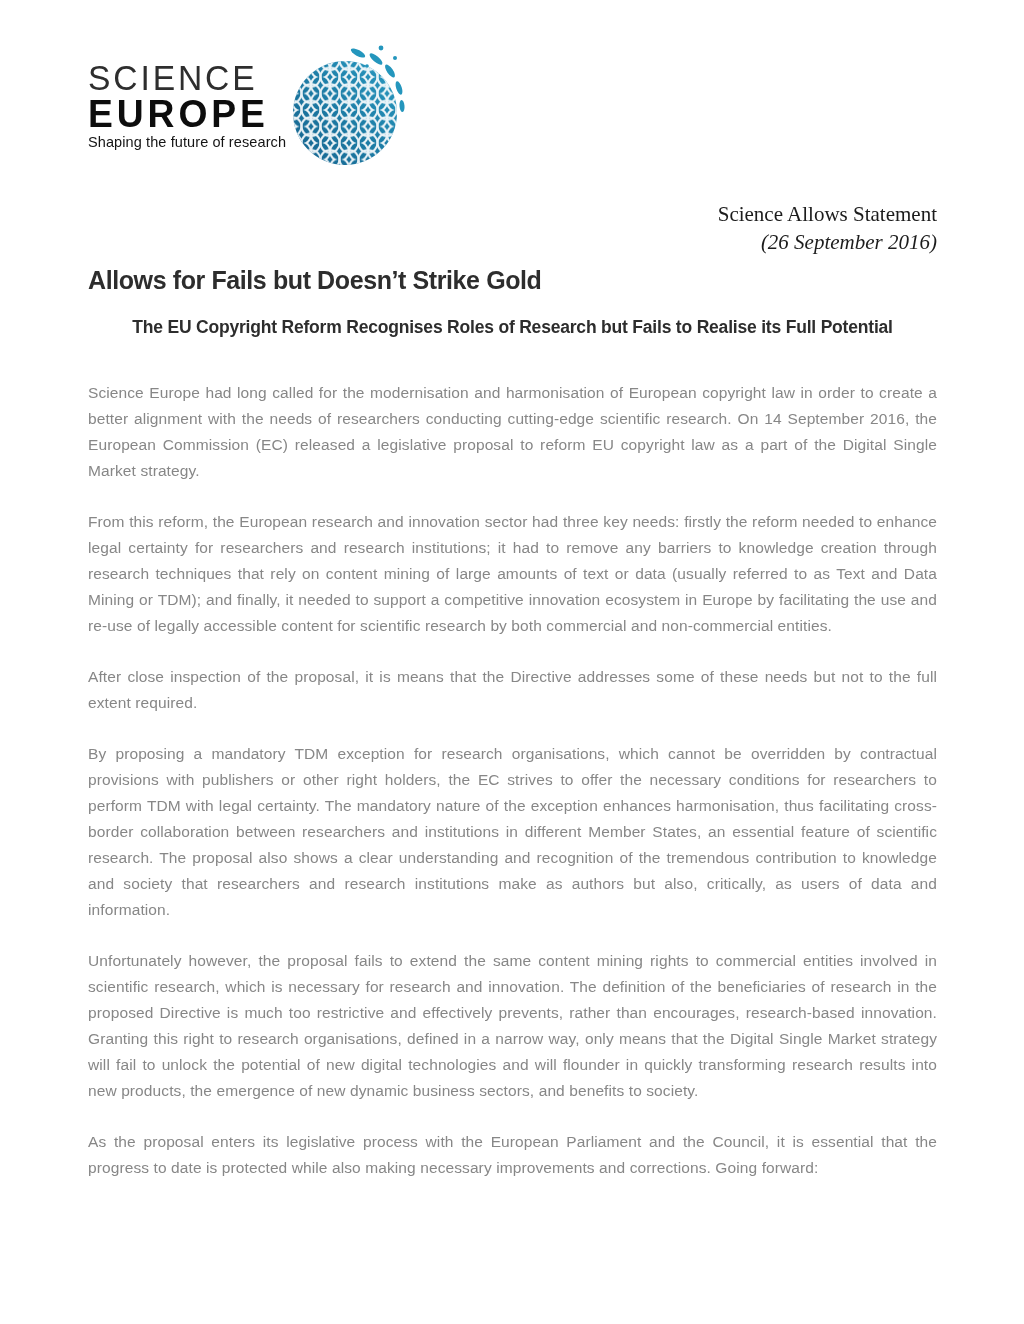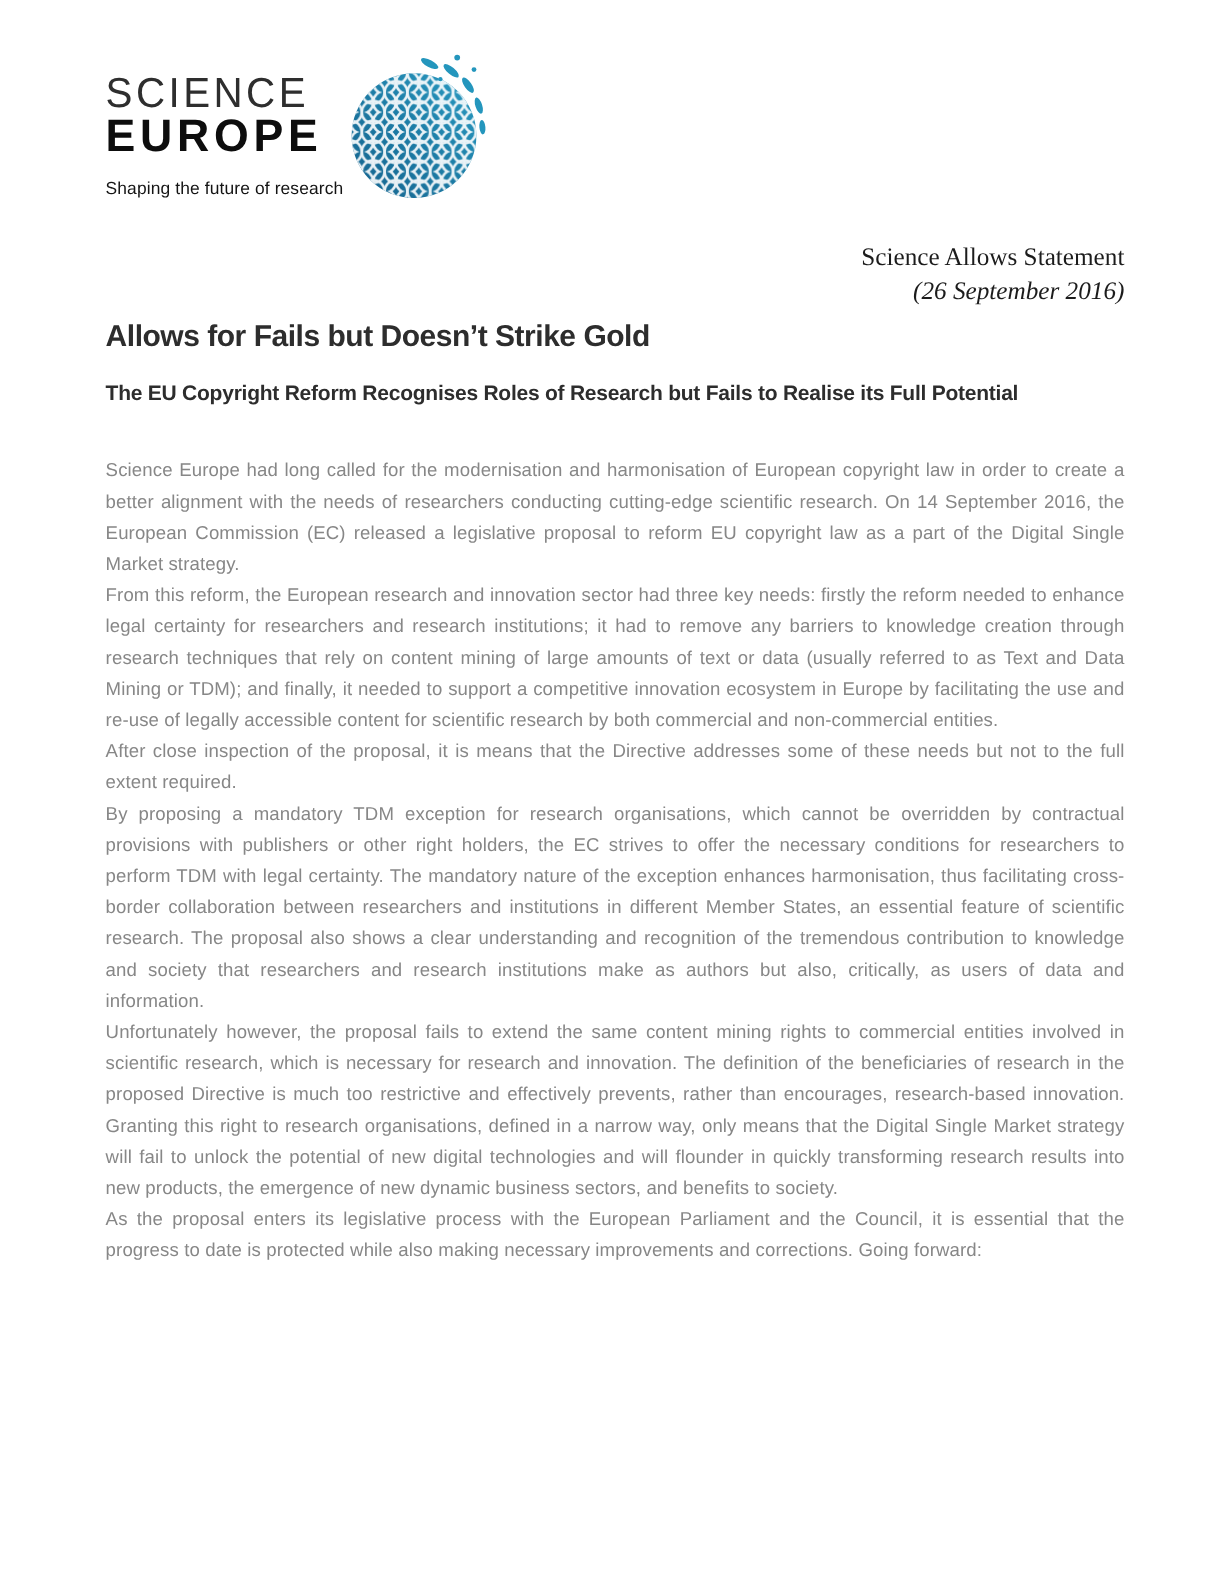--- a/index.html
+++ b/index.html
@@ -45,21 +45,21 @@
     color: #0d0d0d;
     letter-spacing: 4px;
     line-height: 1.02;
     transform: scaleX(0.98);
     transform-origin: left center;
   }
   .logo-tagline {
     font-size: 14.5px;
     font-weight: 500;
     color: #141414;
-    margin-top: 16px;
+    margin-top: 0;
     letter-spacing: 0.1px;
   }
   .logo-globe { margin-left: 6px; margin-top: -2px; }
 
   
   .statement {
     text-align: right;
     font-family: "Liberation Serif", serif;
     color: #1c1c1c;
     margin-top: 32px;
@@ -76,24 +76,26 @@
     font-weight: 700;
     color: #2d2d2d;
     letter-spacing: -0.4px;
   }
   .doc-subtitle {
     margin-top: 22px;
     font-size: 17.5px;
     font-weight: 700;
     color: #2d2d2d;
     letter-spacing: -0.2px;
+    text-align: center;
   }
 
   
   .body-copy p {
+    margin-top: 25px;
     font-size: 15.5px;
     line-height: 26px;
     color: #878787;
     text-align: justify;
     letter-spacing: 0.1px;
   }
   .body-copy p:first-child { margin-top: 42px; }
 
   
   .bullet-row {

